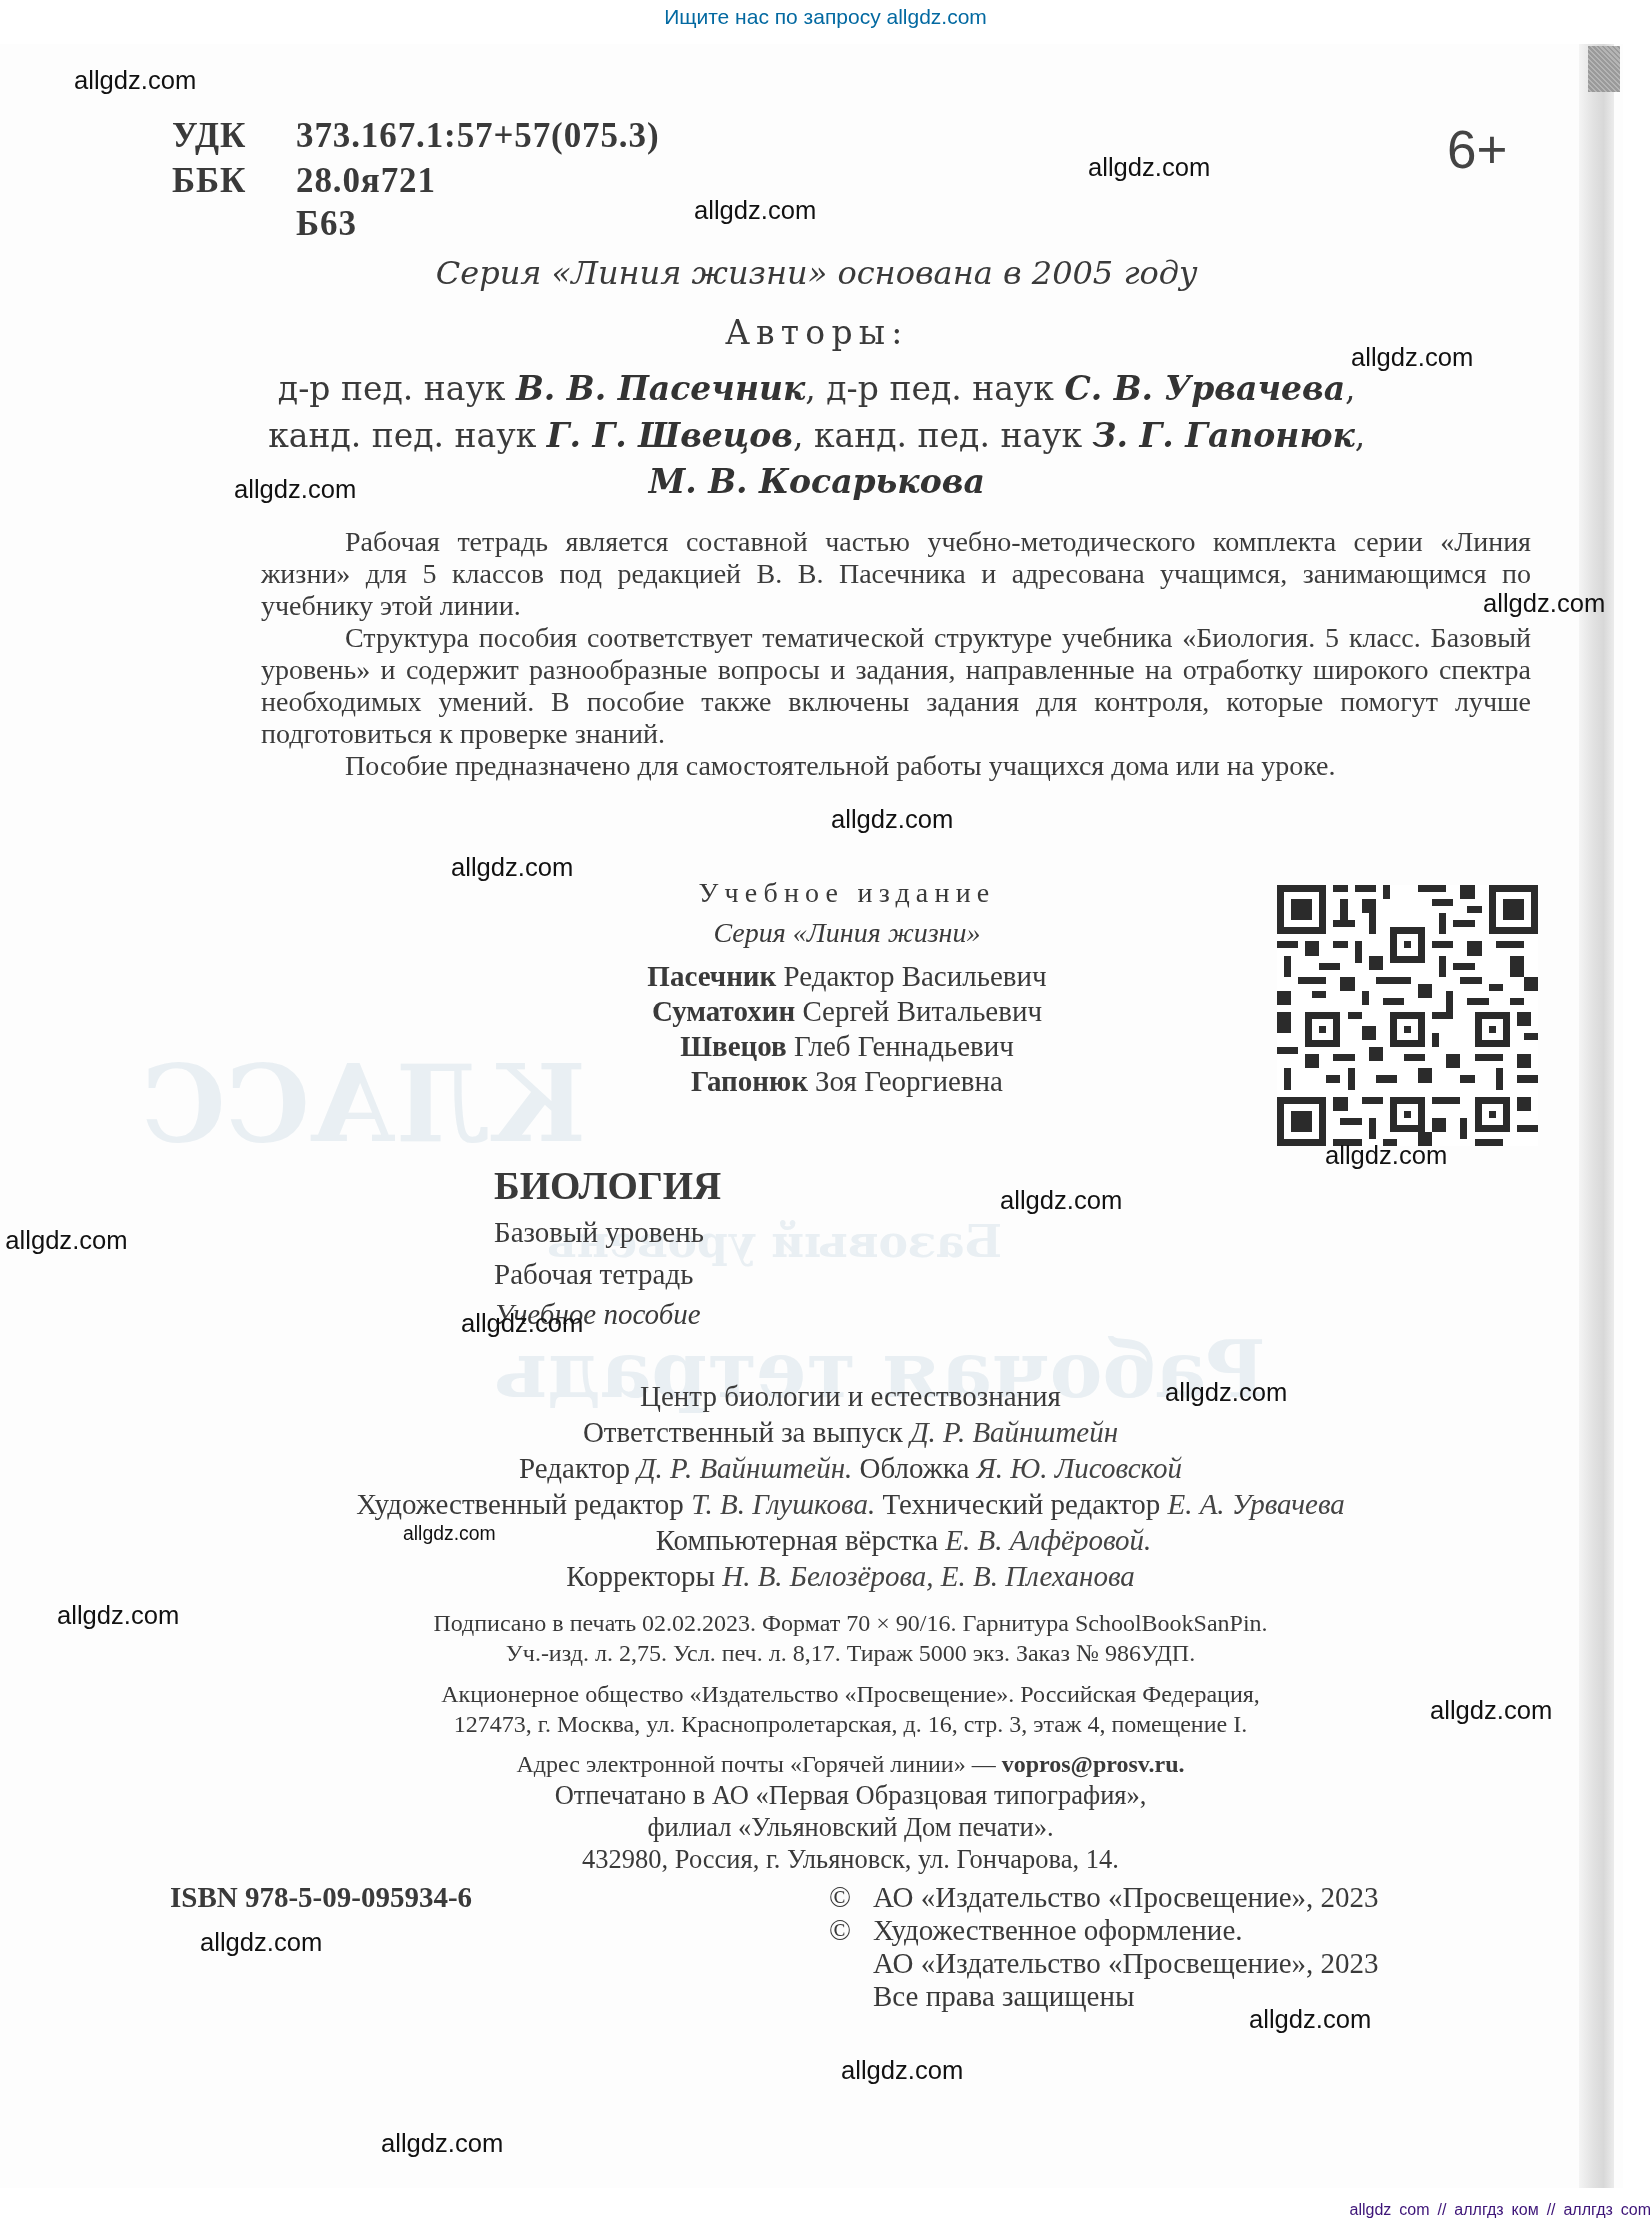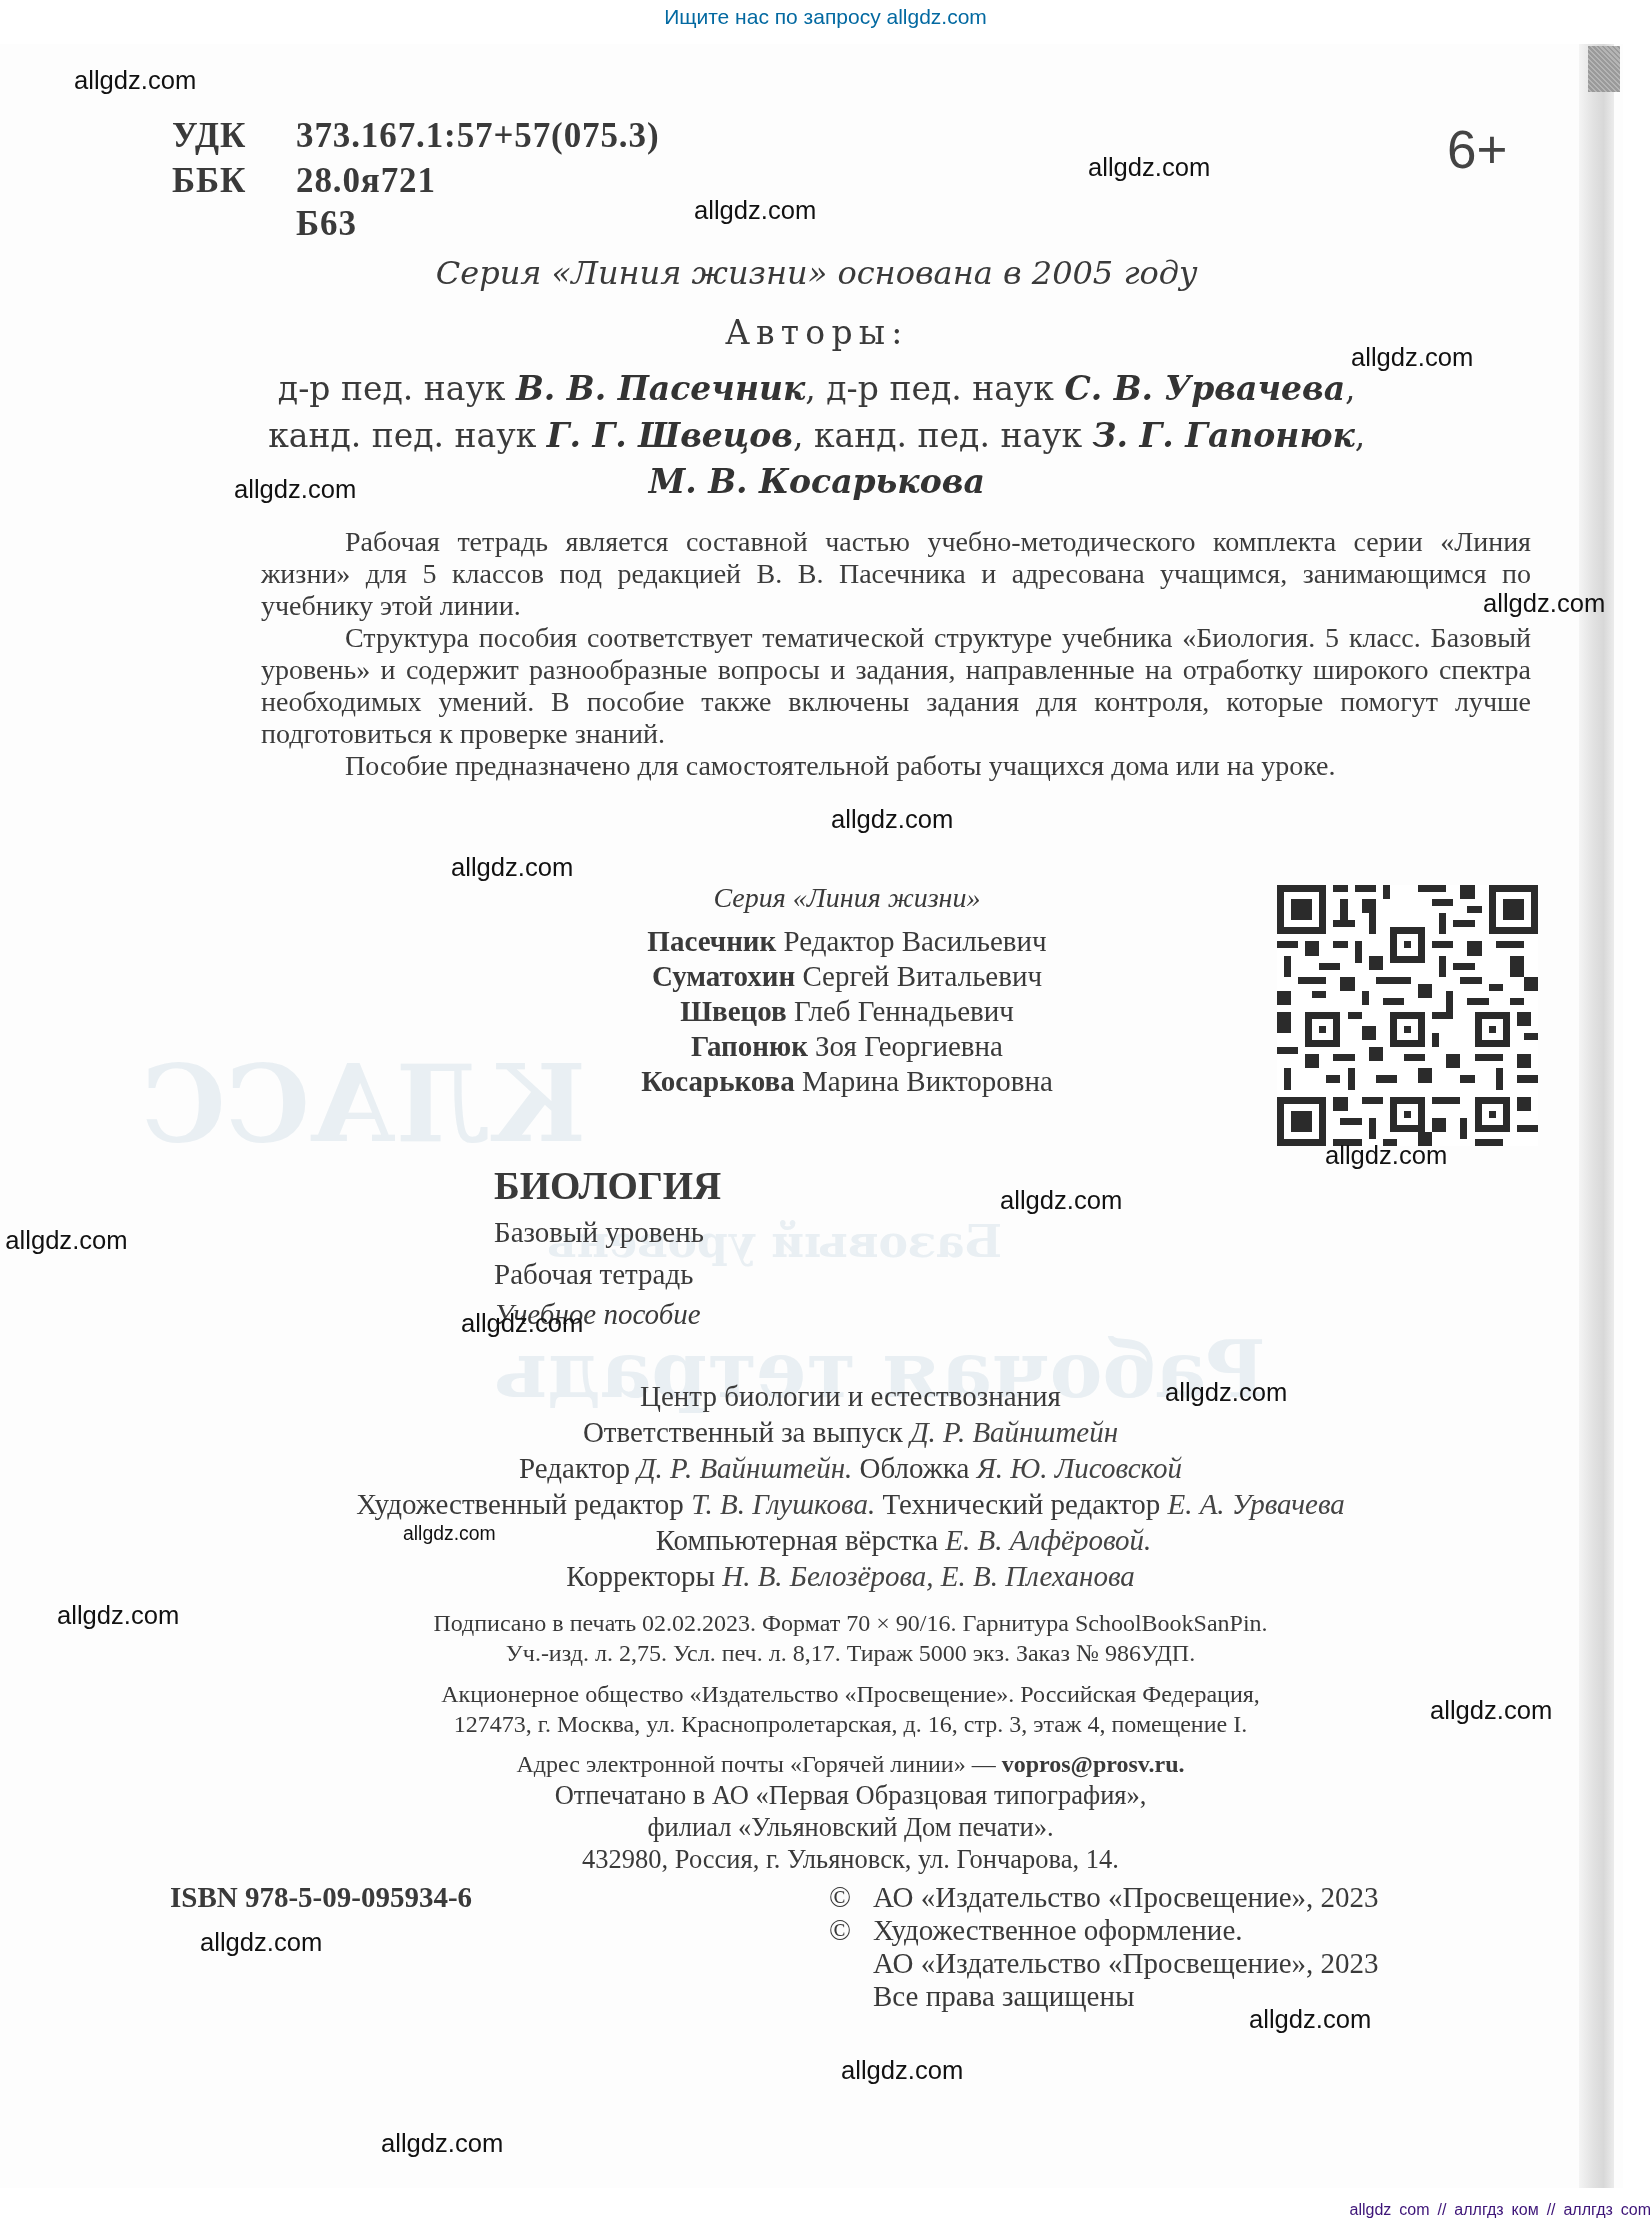--- a/index.html
+++ b/index.html
@@ -97,26 +97,26 @@
   <b>М. В. Косарькова</b>
 </div>
 
 <div class="para" style="top:526px;">
   <p>Рабочая тетрадь является составной частью учебно-методического комплекта серии «Линия жизни» для 5 классов под редакцией В. В. Пасечника и адресована учащимся, занимающимся по учебнику этой линии.</p>
   <p>Структура пособия соответствует тематической структуре учебника «Биология. 5 класс. Базовый уровень» и содержит разнообразные вопросы и задания, направленные на отработку широкого спектра необходимых умений. В пособие также включены задания для контроля, которые помогут лучше подготовиться к проверке знаний.</p>
   <p>Пособие предназначено для самостоятельной работы учащихся дома или на уроке.</p>
 </div>
 
 <div class="abs imprint" style="left:494px; top:875px; width:706px; text-align:center;">
+  <div class="spaced" style="font-size:28px;">Учебное издание</div>
   <div class="italic" style="margin-top:5.3px; font-size:28px;">Серия «Линия жизни»</div>
   <div style="margin-top:8.8px;"><b>Пасечник</b><span> Редактор Васильевич</span></div>
   <div><b>Суматохин</b><span> Сергей Витальевич</span></div>
   <div><b>Швецов</b><span> Глеб Геннадьевич</span></div>
   <div><b>Гапонюк</b><span> Зоя Георгиевна</span></div>
-  <div><b>Косарькова</b><span> Марина Викторовна</span></div>
 </div>
 
 <svg class="qr" viewBox="0 0 37 37" shape-rendering="crispEdges">
   <rect width="37" height="37" fill="#fff"></rect>
   <g fill="#2b2b2b">
 
     <rect x="0" y="0" width="7" height="7"></rect>
       <rect x="1" y="1" width="5" height="5" fill="#fff"></rect>
       <rect x="2" y="2" width="3" height="3"></rect>
     <rect x="30" y="0" width="7" height="7"></rect>

